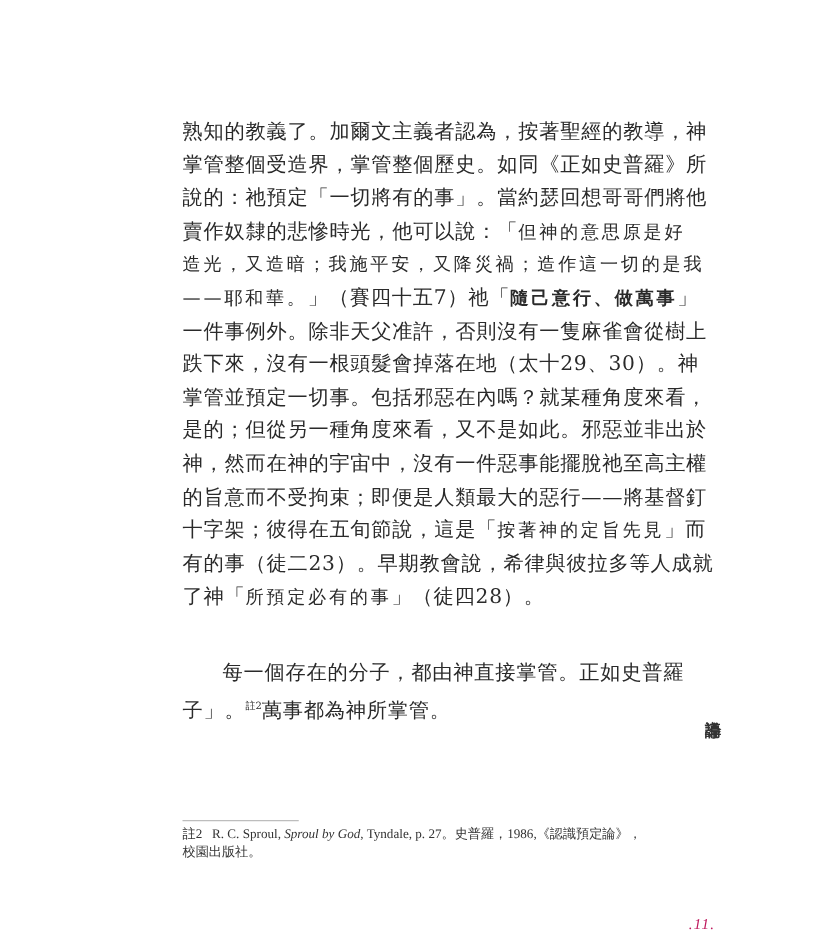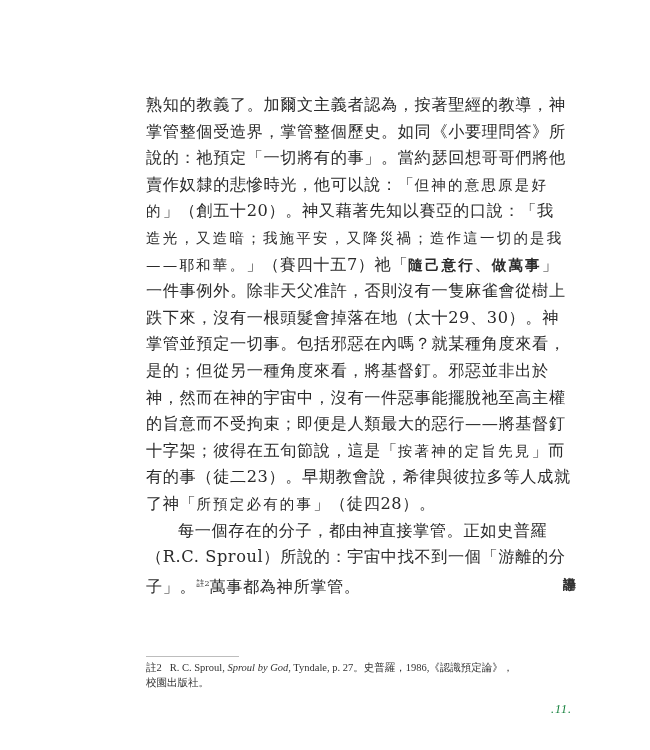--- a/index.html
+++ b/index.html
@@ -8,62 +8,60 @@
     font-family: "DejaVu Serif", "Liberation Serif", serif; color: #2a2a2a;
   }
   .page { position: absolute; left: 0; top: 0; width: 520px; height: 750px; }
   .body-text {
     position: absolute; left: 146px; top: 92px; width: 390px;
     font-size: 16.2px; line-height: 26.6px; letter-spacing: 0.6px;
   }
   .line { display: block; white-space: nowrap; height: 26.6px; }
   .quote { font-family: "DejaVu Sans", "Liberation Sans", sans-serif; font-size: 14.5px; letter-spacing: 2.2px; margin-top: 42px; }
   .bold-quote { font-weight: bold; }
-  .indent { padding-left: 32px; }
+  .indent { padding-left: 32px; margin-top: 34px; }
   .sup { font-size: 8px; vertical-align: super; letter-spacing: 0; }
   .side-tab {
     position: absolute; left: 561px; top: 566px; width: 16px;
     font-size: 13px; line-height: 16px; font-weight: bold; color: #333;
     writing-mode: vertical-rl; font-family: "DejaVu Serif", serif;
   }
   .fn-rule { position: absolute; left: 146px; top: 656px; width: 93px; border-top: 1px solid #bdbdbd; }
   .footnote {
     position: absolute; left: 146px; top: 660px; width: 400px;
     font-size: 10.5px; line-height: 15px; color: #333;
     font-family: "Liberation Serif", "DejaVu Serif", serif;
   }
   .footnote em { font-style: italic; }
   .page-number {
-    position: absolute; left: 551px; top: 702px; font-size: 12px; font-style: italic;
-    color: #15803d; font-family: "Liberation Serif", serif; letter-spacing: 1px;
+    position: absolute; left: 551px; top: 732px; font-size: 12px; font-style: italic;
+    color: #be185d; font-family: "Liberation Serif", serif; letter-spacing: 1px;
   }
 </style>
 </head>
 <body>
 
 <div class="page">
   <div class="body-text">
     <span class="line">熟知的教義了。加爾文主義者認為，按著聖經的教導，神</span>
-    <span class="line">掌管整個受造界，掌管整個歷史。如同《小要理問答》所</span>
+    <span class="line">掌管整個受造界，掌管整個歷史。如同《正如史普羅》所</span>
     <span class="line">說的：祂預定「一切將有的事」。當約瑟回想哥哥們將他</span>
     <span class="line"><span>賣作奴隸的悲慘時光，他可以說：「</span><span class="quote">但神的意思原是好</span></span>
-    <span class="line"><span class="quote">的</span><span>」（創五十20）。神又藉著先知以賽亞的口說：「我</span></span>
     <span class="line"><span class="quote">造光，又造暗；我施平安，又降災禍；造作這一切的是我</span></span>
     <span class="line"><span class="quote">——耶和華。</span><span>」（賽四十五7）祂「</span><span class="quote bold-quote">隨己意行、做萬事</span><span>」</span></span>
     <span class="line">一件事例外。除非天父准許，否則沒有一隻麻雀會從樹上</span>
     <span class="line">跌下來，沒有一根頭髮會掉落在地（太十29、30）。神</span>
     <span class="line">掌管並預定一切事。包括邪惡在內嗎？就某種角度來看，</span>
-    <span class="line">是的；但從另一種角度來看，將基督釘。邪惡並非出於</span>
+    <span class="line">是的；但從另一種角度來看，又不是如此。邪惡並非出於</span>
     <span class="line">神，然而在神的宇宙中，沒有一件惡事能擺脫祂至高主權</span>
     <span class="line">的旨意而不受拘束；即便是人類最大的惡行——將基督釘</span>
     <span class="line"><span>十字架；彼得在五旬節說，這是「</span><span class="quote">按著神的定旨先見</span><span>」而</span></span>
     <span class="line">有的事（徒二23）。早期教會說，希律與彼拉多等人成就</span>
     <span class="line"><span>了神「</span><span class="quote">所預定必有的事</span><span>」（徒四28）。</span></span>
     <span class="line indent">每一個存在的分子，都由神直接掌管。正如史普羅</span>
-    <span class="line">（R.C. Sproul）所說的：宇宙中找不到一個「游離的分</span>
     <span class="line"><span>子」。</span><span class="sup">註2</span><span>萬事都為神所掌管。</span></span>
   </div>
 
   <div class="side-tab">導論</div>
 
   <div class="fn-rule"></div>
   <div class="footnote">
     <div><span>註2</span>&nbsp;&nbsp;&nbsp;<span>R. C. Sproul, </span><em>Sproul by God</em><span>, Tyndale, p. 27。史普羅，1986,《認識預定論》，</span></div>
     <div>校園出版社。</div>
   </div>

